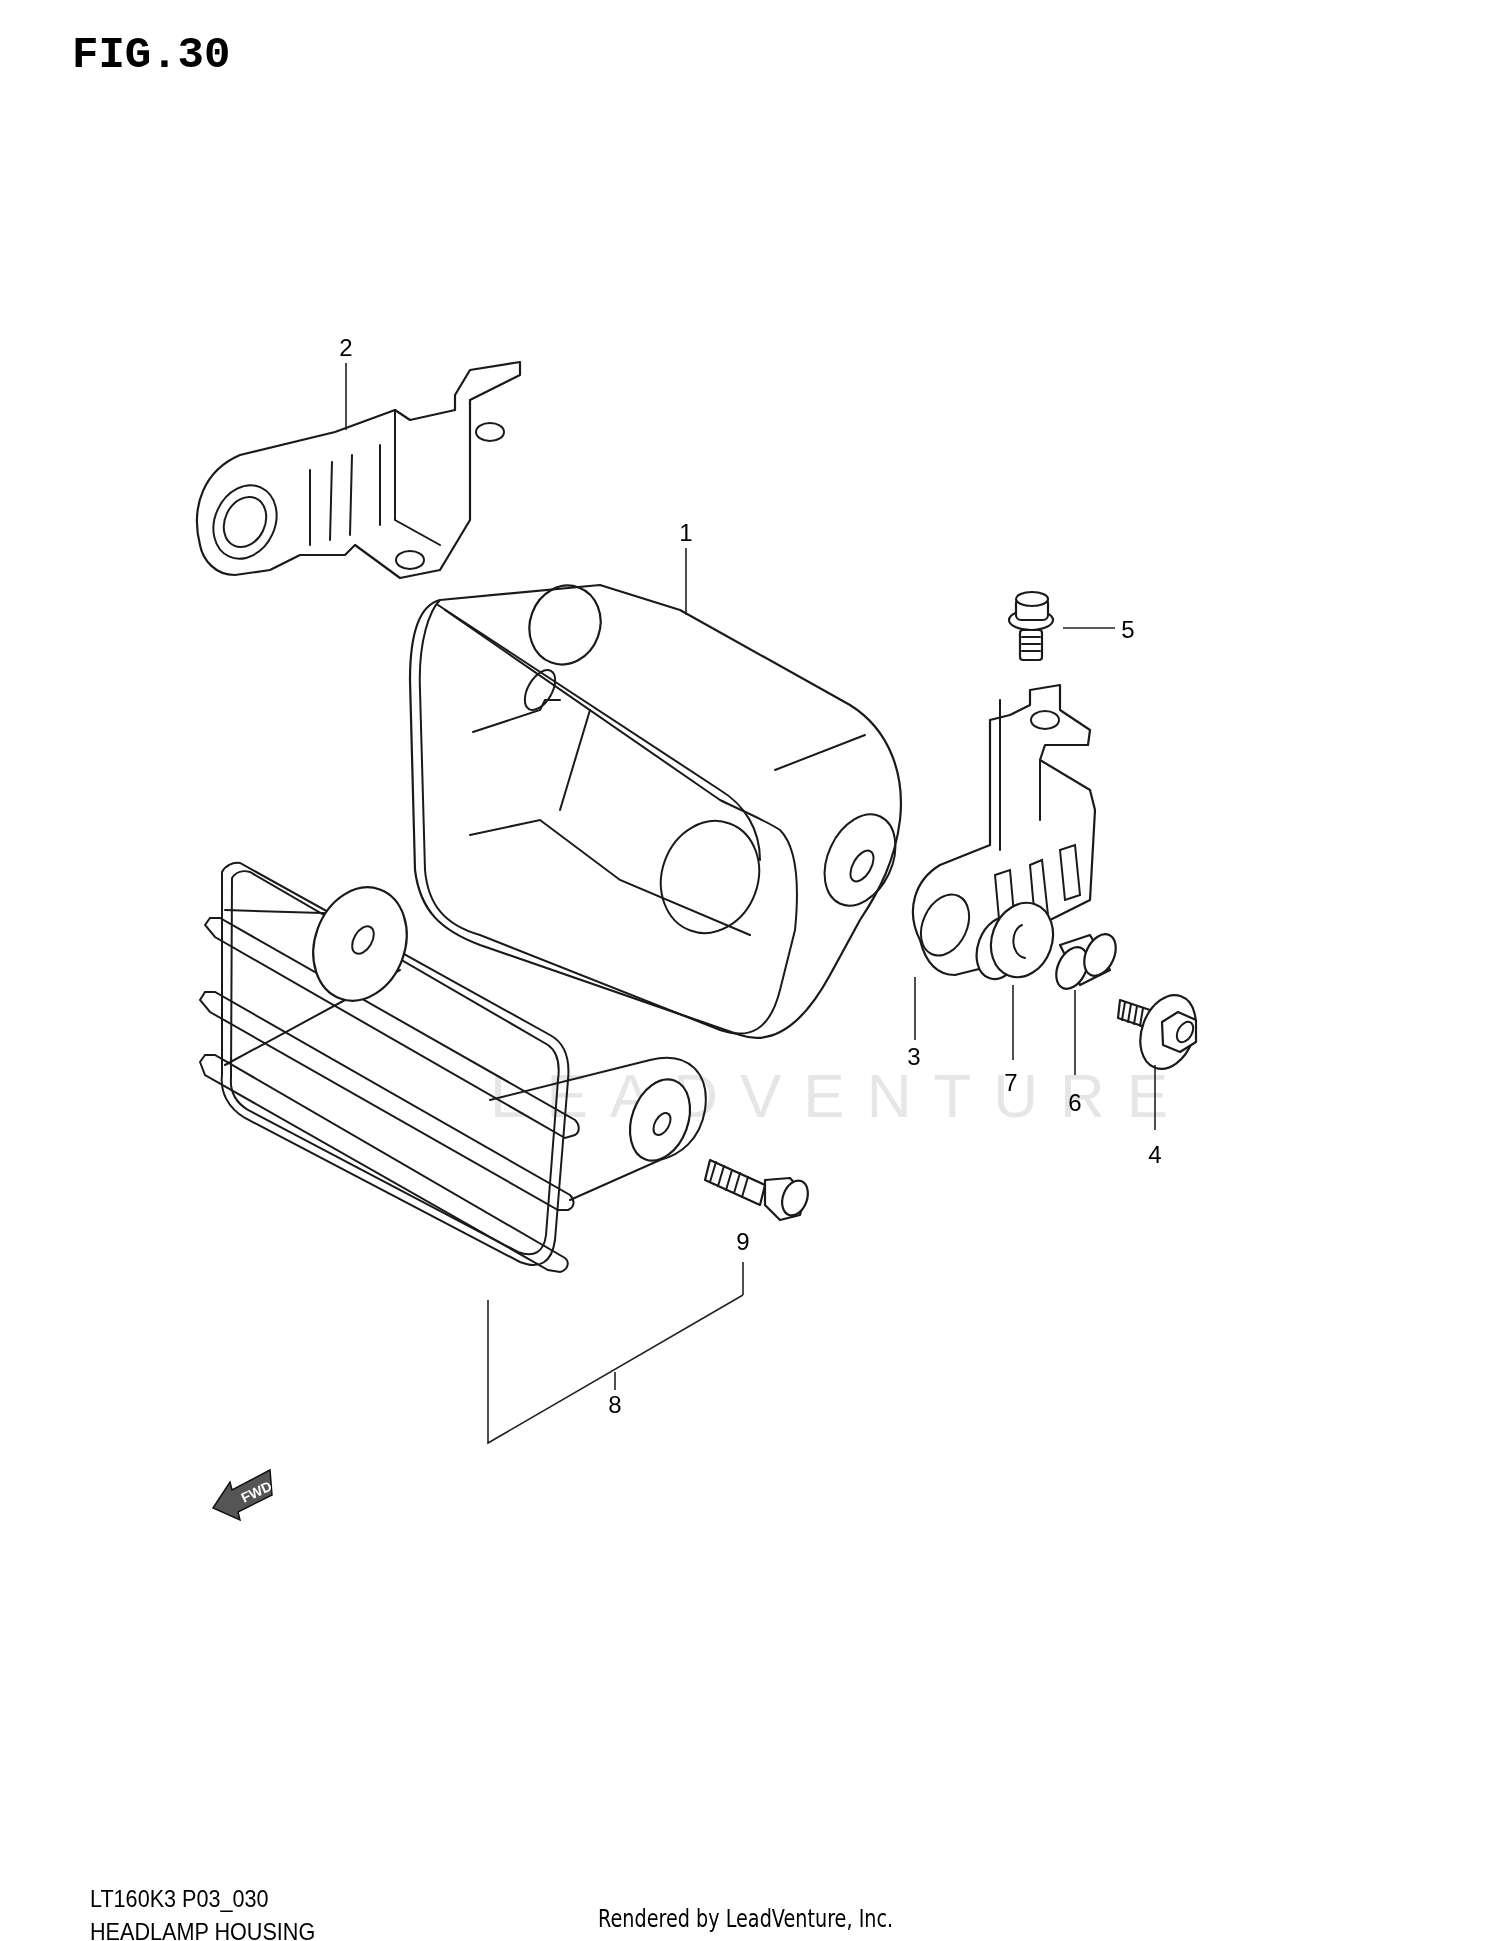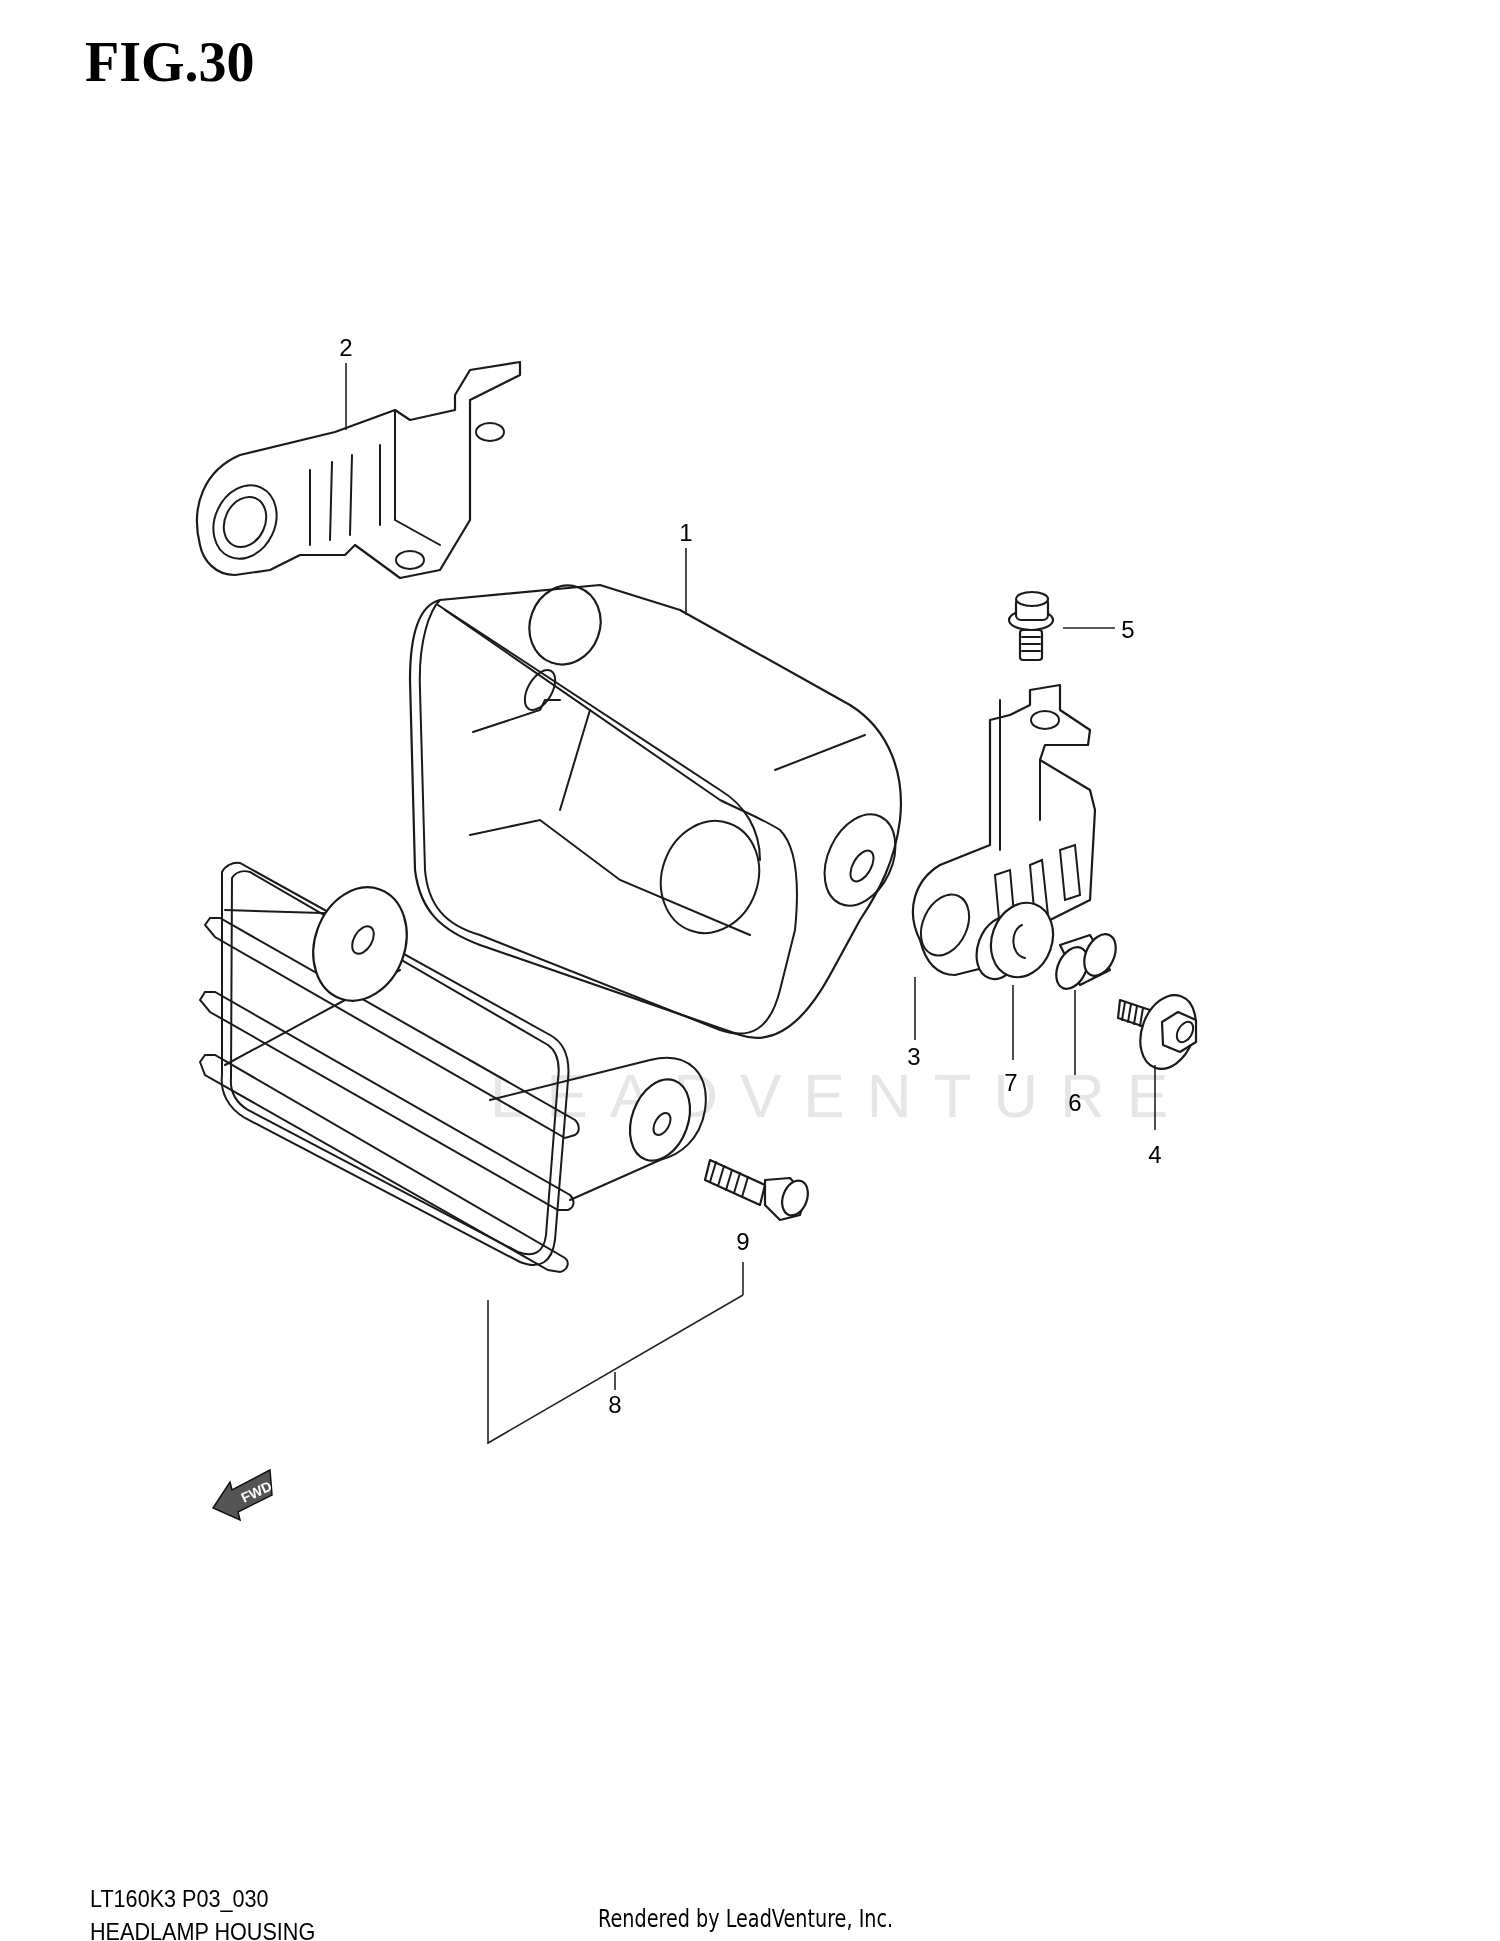--- a/index.html
+++ b/index.html
@@ -1,17 +1,17 @@
 <!DOCTYPE html>
 <html><head>
 <meta charset="utf-8">
 <style>
   html, body { margin: 0; padding: 0; background: #ffffff; }
   body { width: 1500px; height: 1941px; position: relative; overflow: hidden; font-family: "Liberation Sans", sans-serif; color: #000; }
-  .fig-title { position: absolute; left: 85px; top: 30px; font-size: 56px; font-weight: bold; letter-spacing: 0px; font-family: Liberation Serif, serif; }
+  .fig-title { position: absolute; left: 72px; top: 30px; font-size: 44px; font-weight: bold; letter-spacing: 0px; font-family: Liberation Mono, monospace; }
   .diagram { position: absolute; left: 0; top: 0; width: 1500px; height: 1941px; }
   .callout { position: absolute; font-size: 24px; font-family: "Liberation Sans", sans-serif; line-height: 1; transform: translate(-50%, -50%); }
   .footer-code { position: absolute; left: 90px; top: 1885px; font-size: 24px; font-family: "Liberation Sans", sans-serif; transform: scaleX(0.9); transform-origin: left; }
   .footer-name { position: absolute; left: 90px; top: 1918px; font-size: 24px; font-family: "Liberation Sans", sans-serif; transform: scaleX(0.9); transform-origin: left; }
   .rendered-by { position: absolute; left: 598px; top: 1905px; font-size: 24px; font-family: "DejaVu Sans", sans-serif; transform: scaleX(0.8); transform-origin: left; }
   .watermark { position: absolute; left: 490px; top: 1060px; font-size: 62px; letter-spacing: 22px; color: #e6e6e6; font-family: "Liberation Sans", sans-serif; }
   svg .part { fill: #ffffff; stroke: #1a1a1a; stroke-width: 2.2; stroke-linejoin: round; stroke-linecap: round; }
   svg .thin { fill: none; stroke: #1a1a1a; stroke-width: 2; stroke-linecap: round; }
   svg .leader { fill: none; stroke: #222; stroke-width: 1.6; }
   svg .wm { fill: #ececec; stroke: none; }

